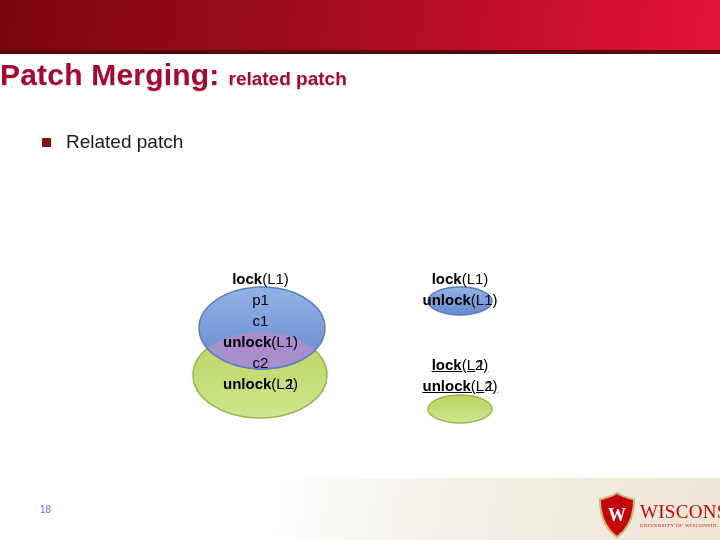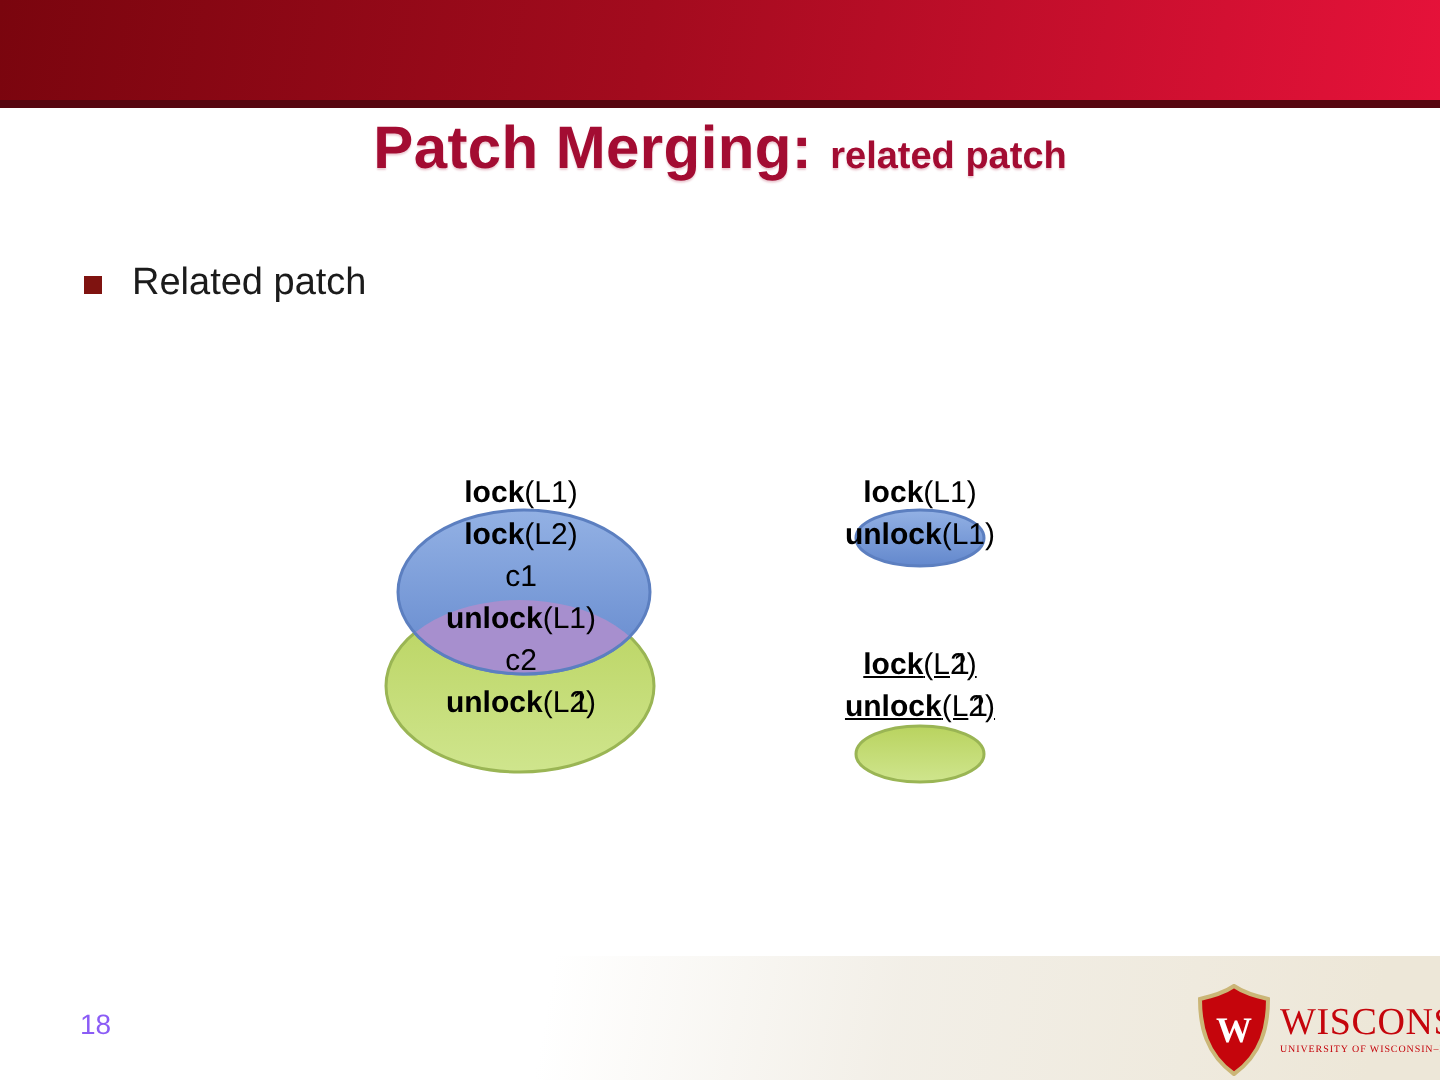--- a/index.html
+++ b/index.html
@@ -5,49 +5,49 @@
   html,body{margin:0;padding:0;background:#666;}
   .slide{
     position:relative;width:720px;height:540px;overflow:hidden;background:#ffffff;
     font-family:"Liberation Sans",sans-serif;margin:0 auto;
   }
   
   .topbar{position:absolute;left:0;top:0;width:720px;height:50px;
     background:linear-gradient(100deg,#7a050e 0%,#a30b1e 45%,#e6123a 100%);}
   .topbar-edge{position:absolute;left:0;top:50px;width:720px;height:4px;background:#570710;}
   
-  .title-row{position:absolute;left:0;top:58px;width:720px;text-align:center;white-space:nowrap;
+  .title-row{position:absolute;left:0;top:58px;width:720px;text-align:left;white-space:nowrap;
     color:#a30c32;text-shadow:0 1px 1px rgba(163,12,50,0.22);}
   .title-main{font-size:30px;font-weight:600;letter-spacing:0.2px;}
   .title-sub{font-size:19px;font-weight:600;margin-left:9px;}
   
   .bullet-row{position:absolute;display:flex;align-items:flex-start;color:#1b1b1b;}
   .bullet-row.lv1{left:42px;top:131px;}
   .bullet-row.lv2{left:82px;top:166px;}
   .marker{flex:0 0 auto;background:#7f1310;}
   .lv1 .marker{width:9px;height:9px;margin:7px 15px 0 0;}
   .lv2 .marker{width:7px;height:7px;margin:6px 11px 0 0;}
   .lv1 .btext{font-size:19px;}
   .lv2 .btext{font-size:16px;}
   .btext .i{font-style:italic;}
   
-  .codeblock{position:absolute;}
+  .codeblock{position:absolute;margin-top:32px;}
   .codeblock svg{position:absolute;left:0;top:0;}
   .code-lines{position:relative;padding-top:6px;}
   .code-line{height:21px;line-height:21px;font-size:15px;text-align:center;color:#000;white-space:nowrap;}
   .code-line .b{font-weight:bold;}
   .ov{position:relative;display:inline-block;}
   .ov .ov2{position:absolute;left:1.5px;top:0;}
   #diagram-left{left:188px;top:230px;width:145px;height:172px;}
   #diagram-right{left:395px;top:230px;width:130px;height:180px;}
   #diagram-right .gap{height:44px;}
   
   .wash{position:absolute;left:0;top:478px;width:720px;height:62px;
     background:linear-gradient(100deg,rgba(240,236,227,0) 38%,rgba(240,236,227,0.85) 62%,#ede7d8 95%);}
-  .pagenum{position:absolute;left:40px;top:504px;font-size:14px;color:#8b5cf6;}
+  .pagenum{position:absolute;left:40px;top:504px;font-size:10px;color:#8b5cf6;}
   .uw-logo{position:absolute;left:597px;top:492px;display:flex;align-items:center;}
   .uw-textcol{display:flex;flex-direction:column;margin-left:3px;}
   .uw-wordmark{font-family:"Liberation Serif",serif;font-size:19px;color:#c5050c;letter-spacing:0.3px;line-height:20px;}
   .uw-tagline{font-family:"Liberation Serif",serif;font-size:5px;color:#c5050c;letter-spacing:0.45px;margin-top:1px;}
 </style>
 </head>
 <body>
 
 <div class="slide">
 
@@ -78,21 +78,21 @@
         <clipPath id="clipGreen">
             <ellipse cx="72" cy="113" rx="67" ry="43"></ellipse>
           </clipPath>
       </defs>
       <ellipse cx="72" cy="113" rx="67" ry="43" fill="url(#grnG)" stroke="#9ab554" stroke-width="1.5"></ellipse>
       <ellipse cx="74" cy="66" rx="63" ry="41" fill="url(#bluG)" stroke="#5c7fc0" stroke-width="1.5"></ellipse>
       <ellipse cx="74" cy="66" rx="63" ry="41" fill="#a78fce" stroke="#5c7fc0" stroke-width="1.5" clip-path="url(#clipGreen)"></ellipse>
     </svg>
     <div class="code-lines">
         <div class="code-line"><span class="b">lock</span><span>(L1)</span></div>
-        <div class="code-line"><span class="b">lock</span><span>(L2)</span></div>
+        <div class="code-line"><span>p1</span></div>
         <div class="code-line"><span>c1</span></div>
         <div class="code-line"><span class="b">unlock</span><span>(L1)</span></div>
         <div class="code-line"><span>c2</span></div>
         <div class="code-line"><span class="b">unlock</span><span>(L</span><span class="ov">2<span class="ov2">1</span></span><span>)</span></div>
       </div>
   </div>
 
   <div class="codeblock" id="diagram-right">
     <svg width="130" height="180" viewBox="0 0 130 180">
       <ellipse cx="65" cy="39" rx="32" ry="14" fill="url(#bluG)" stroke="#5c7fc0" stroke-width="1.5"></ellipse>

